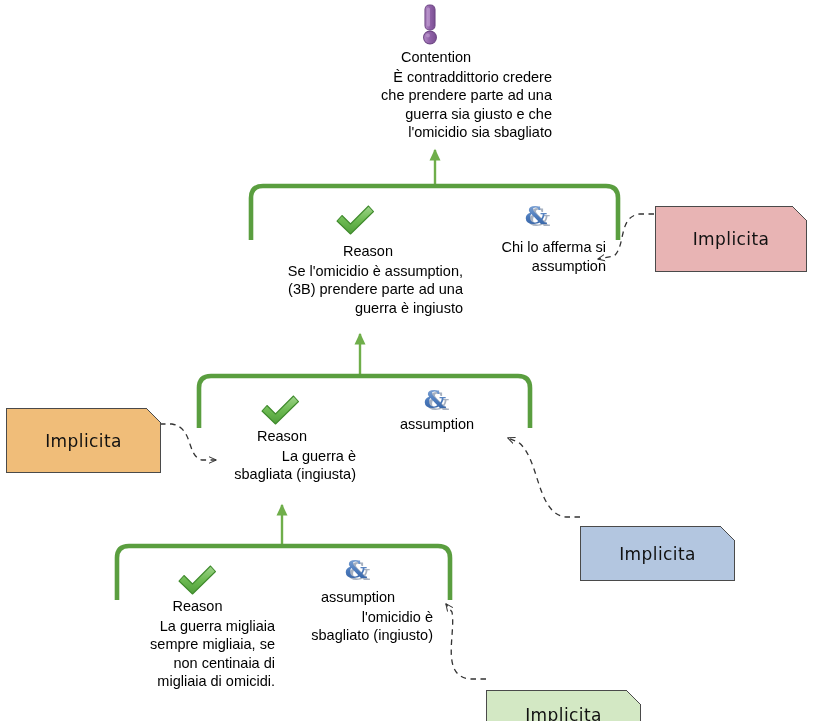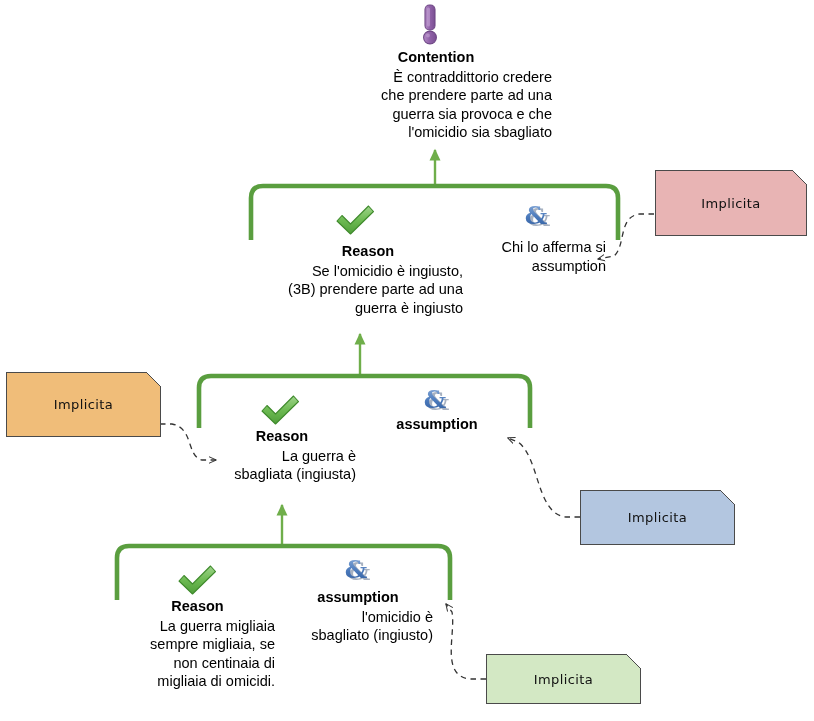--- a/index.html
+++ b/index.html
@@ -28,21 +28,21 @@
     height: 721px;
     pointer-events: none;
   }
   
   .node {
     position: absolute;
     text-align: center;
     line-height: 1.28;
   }
   .node .title {
-    font-weight: bold;
+    font-weight: normal;
     font-size: 14.5px;
     display: block;
     margin-bottom: 1px;
     white-space: nowrap;
   }
   .node .body {
     font-size: 14.5px;
     display: block;
     text-align: right;
   }
@@ -54,23 +54,24 @@
 
   
   .note {
     position: absolute;
     box-sizing: border-box;
     border: 1px solid #4a4a4a;
     display: flex;
     align-items: center;
     justify-content: center;
     font-family: "DejaVu Sans", sans-serif;
-    font-size: 13px;
+    font-size: 17px;
     color: #111111;
     letter-spacing: 0.4px;
+    margin-top: 36px;
   }
   .note .fold {
     position: absolute;
     top: -1px;
     right: -1px;
     width: 15px;
     height: 15px;
   }
   .note-label { pointer-events: none; }
 </style>
@@ -138,34 +139,34 @@
       <circle cx="12" cy="33.5" r="6.4" fill="url(#excGrad)" stroke="#6f4886" stroke-width="1.1"></circle>
       <circle cx="10" cy="31.5" r="1.9" fill="#c9a9d8" opacity="0.55"></circle>
     </svg>
   </div>
 
   <div class="node" style="left:320px; top:48px; width:232px;">
     <span class="title">Contention</span>
     <span class="body">
       <span>È contraddittorio credere</span><br>
       <span>che prendere parte ad una</span><br>
-      <span>guerra sia provoca e che</span><br>
+      <span>guerra sia giusto e che</span><br>
       <span>l'omicidio sia sbagliato</span>
     </span>
   </div>
 
   <div class="icon" style="left:333px; top:203px;">
     <svg width="44" height="34" viewBox="0 0 44 34">
       <path d="M 4 18 L 9 12.5 L 17.5 21 L 35.5 3 L 40.5 8.5 L 17.5 31 z" fill="url(#checkGrad)" stroke="#3f8a2c" stroke-width="1.1" stroke-linejoin="round"></path>
     </svg>
   </div>
   <div class="node" style="left:273px; top:242px; width:190px;">
     <span class="title">Reason</span>
     <span class="body">
-      <span>Se l'omicidio è ingiusto,</span><br>
+      <span>Se l'omicidio è assumption,</span><br>
       <span>(3B) prendere parte ad una</span><br>
       <span>guerra è ingiusto</span>
     </span>
   </div>
 
   <div class="icon" style="left:521px; top:202px;">
     <svg width="34" height="30" viewBox="0 0 34 30">
       <text x="18" y="24" font-family="DejaVu Serif, serif" font-size="25" font-weight="bold" fill="#8a98ad" text-anchor="middle" opacity="0.75">&amp;</text>
       <text x="15" y="22" font-family="DejaVu Serif, serif" font-size="25" font-weight="bold" fill="url(#ampGrad)" text-anchor="middle">&amp;</text>
     </svg>

